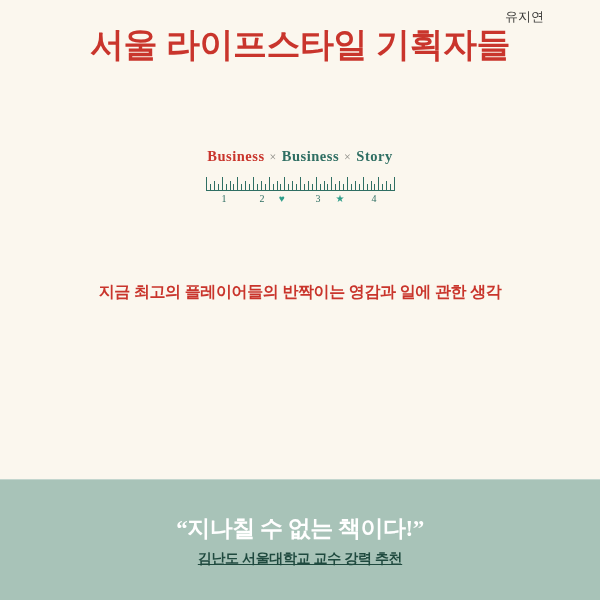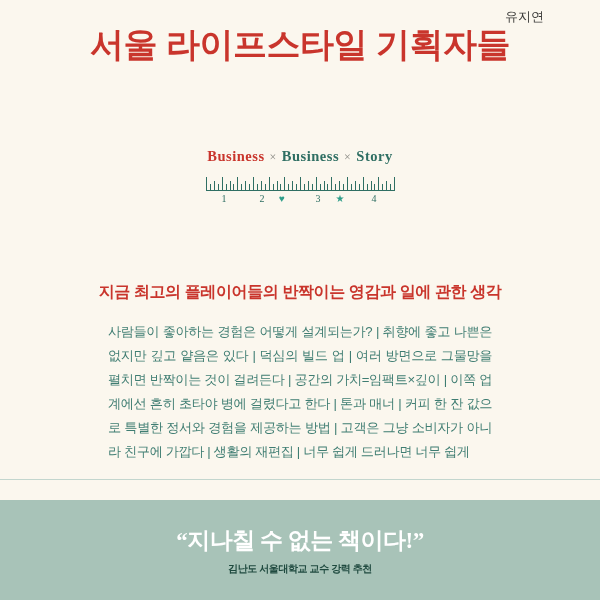--- a/index.html
+++ b/index.html
@@ -147,42 +147,43 @@
     letter-spacing: -0.4px;
     word-break: break-all;
   }
 
   
   .bottom-band {
     position: absolute;
     left: 0;
     bottom: 0;
     width: 600px;
-    height: 100px;
+    height: 120px;
     background: #a8c3b8;
     display: flex;
     flex-direction: column;
     align-items: center;
     justify-content: center;
   }
   .quote {
     font-family: "Liberation Serif", serif;
     font-size: 23px;
     font-weight: bold;
     color: #ffffff;
     letter-spacing: -0.5px;
     white-space: nowrap;
   }
   .endorser {
     margin-top: 6px;
-    font-size: 10px;
+    font-size: 14px;
     font-weight: bold;
     color: #1f4a3f;
     letter-spacing: -0.4px;
     white-space: nowrap;
+    text-decoration: underline;
   }
 
   
   .band-edge {
     position: absolute;
     left: 0;
     bottom: 120px;
     width: 600px;
     height: 1px;
     background: #c3d6ce;
@@ -262,21 +263,20 @@
       <span style="left:56px;">2</span>
       <span class="heart" style="left:76px;">♥</span>
       <span style="left:112px;">3</span>
       <span class="star" style="left:134px;">★</span>
       <span style="left:168px;">4</span>
     </div>
   </div>
 
   <div class="headline">지금 최고의 플레이어들의 반짝이는 영감과 일에 관한 생각</div>
 
-  <div class="body-text">사람들이 좋아하는 경험은 어떻게 설계되는가? | 취향에 좋고 나쁜은 없지만 깊고 얕음은 있다 | 덕심의 빌드 업 | 여러 방면으로 그물망을 펼치면 반짝이는 것이 걸려든다 | 공간의 가치=임팩트×깊이 | 이쪽 업계에선 흔히 초타야 병에 걸렸다고 한다 | 톤과 매너 | 커피 한 잔 값으로 특별한 정서와 경험을 제공하는 방법 | 고객은 그냥 소비자가 아니라 친구에 가깝다 | 생활의 재편집 | 너무 쉽게 드러나면 너무 쉽게</div>
 
   <div class="band-edge"></div>
   <div class="bottom-band">
     <div class="quote">“지나칠 수 없는 책이다!”</div>
     <div class="endorser">김난도 서울대학교 교수 강력 추천</div>
   </div>
 
 </div>
 
 </body></html>

